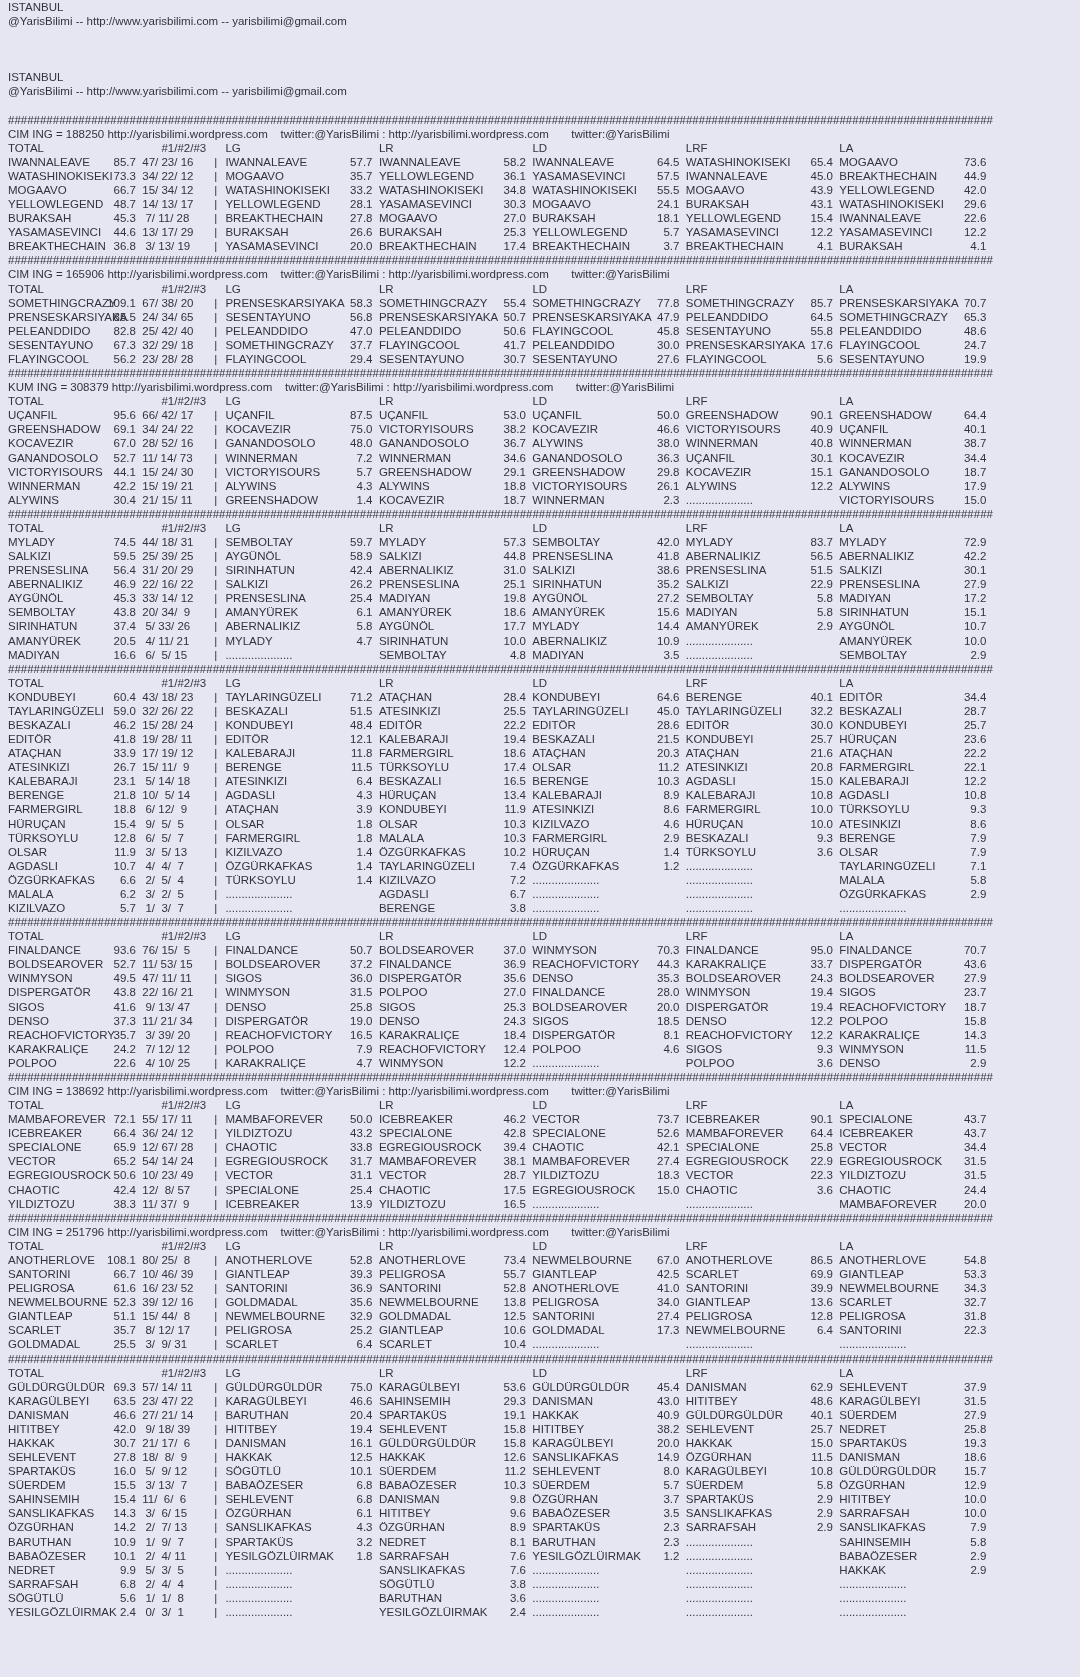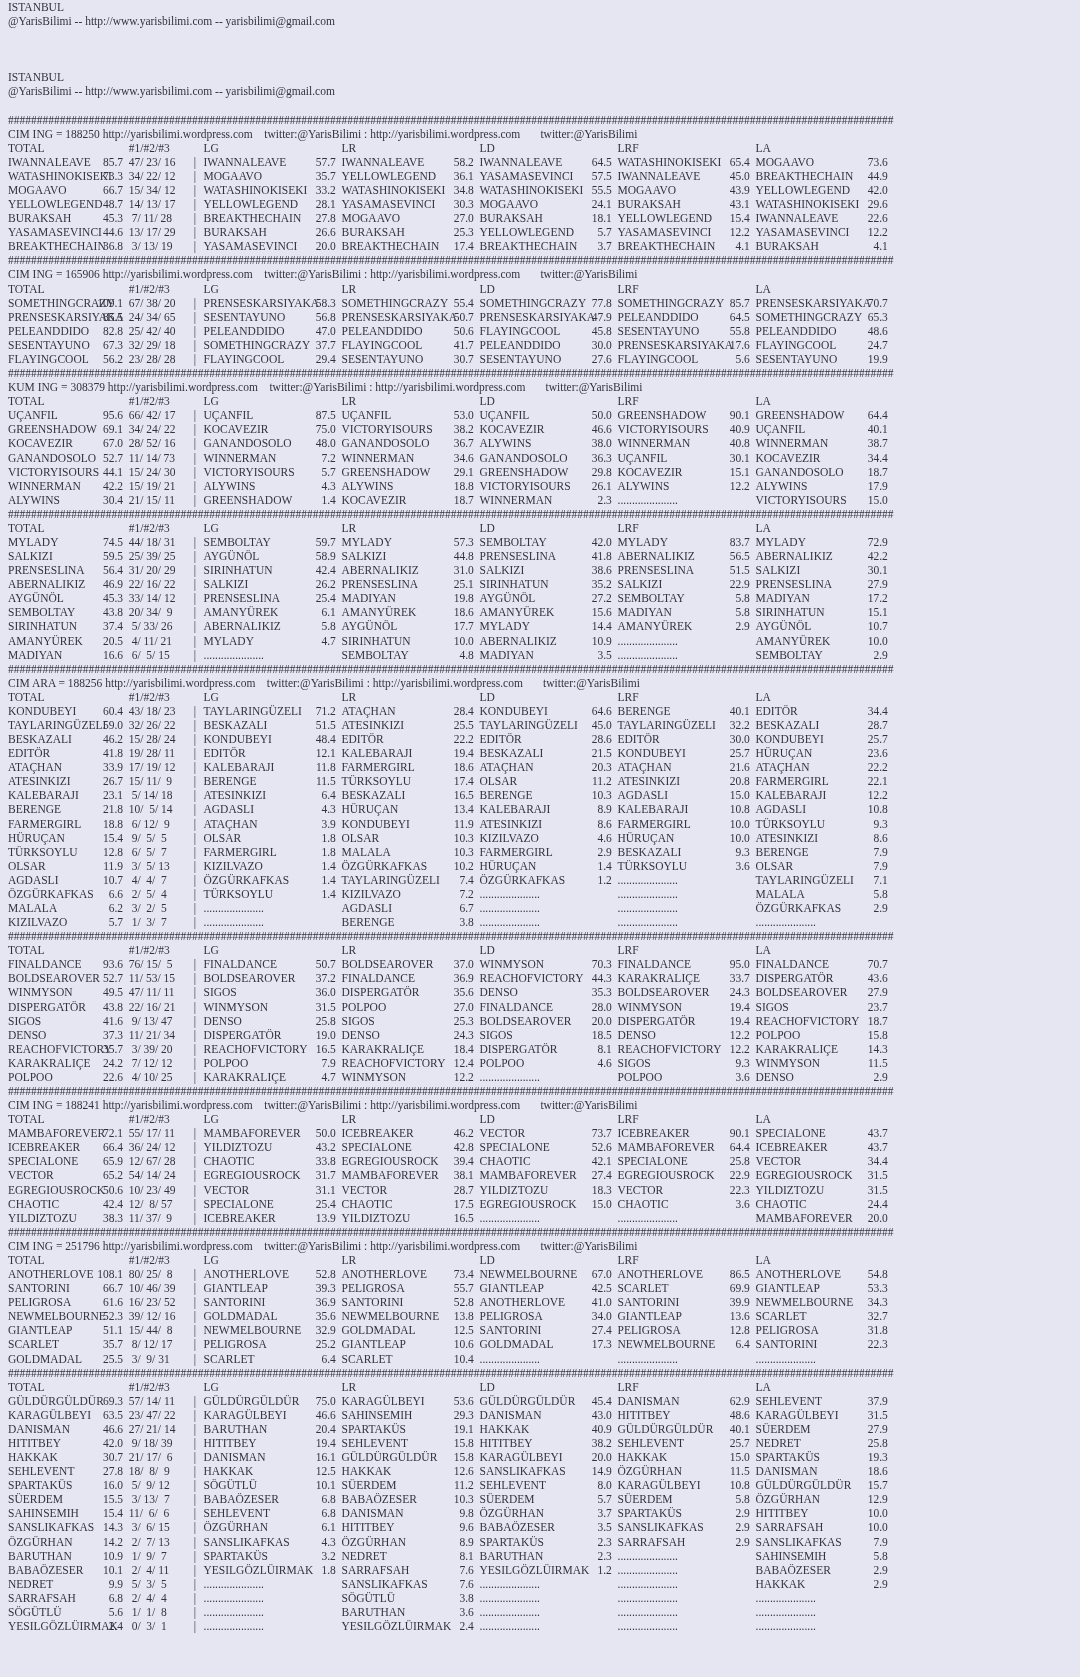--- a/index.html
+++ b/index.html
@@ -1,37 +1,37 @@
 <!DOCTYPE html>
 <html style="--bg: #e6e6f2; --fg: #33333f;"><head>
 <meta charset="utf-8">
 <style>
   :root { --bg:#e6e6f2; --fg:#33333f; }
   html,body{margin:0;padding:0;background:var(--bg);}
   .doc{
-    font-family:Liberation Serif, serif;
+    font-family:Liberation Sans, sans-serif;
     font-size:11.5px;
     color:var(--fg);
     width:1080px;height:1677px;
     padding-left:8px;
     box-sizing:border-box;
     overflow:hidden;
   }
   .line{
     height:14.09px;
     line-height:14.09px;
     white-space:pre;
     overflow:hidden;
   }
   .line span{display:inline-block;vertical-align:top;white-space:pre;}
   .ctn{width:15ch;}                 
   .cv {width:5ch;text-align:right;} 
   .cg {width:1ch;}
   .cp {width:10ch;}                 
-  .cp.ctr{text-align:left;}
+  .cp.ctr{text-align:right;}
   .cpipe{width:3ch;text-align:center;}
   .cgn{width:18ch;}                 
   .cc {width:24ch;}                 
 </style>
 </head>
 <body>
 
 <div class="doc">
   <div class="line">ISTANBUL</div>
   <div class="line">@YarisBilimi -- http://www.yarisbilimi.com -- yarisbilimi@gmail.com</div>
@@ -75,21 +75,20 @@
       <div class="line"><span class="ctn">MYLADY</span><span class="cv"> 74.5</span><span class="cg"></span><span class="cp">44/ 18/ 31</span><span class="cpipe">|</span><span class="cgn">SEMBOLTAY</span><span class="cv"> 59.7</span><span class="cg"></span><span class="cgn">MYLADY</span><span class="cv"> 57.3</span><span class="cg"></span><span class="cgn">SEMBOLTAY</span><span class="cv"> 42.0</span><span class="cg"></span><span class="cgn">MYLADY</span><span class="cv"> 83.7</span><span class="cg"></span><span class="cgn">MYLADY</span><span class="cv"> 72.9</span><span class="cg"></span></div>
       <div class="line"><span class="ctn">SALKIZI</span><span class="cv"> 59.5</span><span class="cg"></span><span class="cp">25/ 39/ 25</span><span class="cpipe">|</span><span class="cgn">AYGÜNÖL</span><span class="cv"> 58.9</span><span class="cg"></span><span class="cgn">SALKIZI</span><span class="cv"> 44.8</span><span class="cg"></span><span class="cgn">PRENSESLINA</span><span class="cv"> 41.8</span><span class="cg"></span><span class="cgn">ABERNALIKIZ</span><span class="cv"> 56.5</span><span class="cg"></span><span class="cgn">ABERNALIKIZ</span><span class="cv"> 42.2</span><span class="cg"></span></div>
       <div class="line"><span class="ctn">PRENSESLINA</span><span class="cv"> 56.4</span><span class="cg"></span><span class="cp">31/ 20/ 29</span><span class="cpipe">|</span><span class="cgn">SIRINHATUN</span><span class="cv"> 42.4</span><span class="cg"></span><span class="cgn">ABERNALIKIZ</span><span class="cv"> 31.0</span><span class="cg"></span><span class="cgn">SALKIZI</span><span class="cv"> 38.6</span><span class="cg"></span><span class="cgn">PRENSESLINA</span><span class="cv"> 51.5</span><span class="cg"></span><span class="cgn">SALKIZI</span><span class="cv"> 30.1</span><span class="cg"></span></div>
       <div class="line"><span class="ctn">ABERNALIKIZ</span><span class="cv"> 46.9</span><span class="cg"></span><span class="cp">22/ 16/ 22</span><span class="cpipe">|</span><span class="cgn">SALKIZI</span><span class="cv"> 26.2</span><span class="cg"></span><span class="cgn">PRENSESLINA</span><span class="cv"> 25.1</span><span class="cg"></span><span class="cgn">SIRINHATUN</span><span class="cv"> 35.2</span><span class="cg"></span><span class="cgn">SALKIZI</span><span class="cv"> 22.9</span><span class="cg"></span><span class="cgn">PRENSESLINA</span><span class="cv"> 27.9</span><span class="cg"></span></div>
       <div class="line"><span class="ctn">AYGÜNÖL</span><span class="cv"> 45.3</span><span class="cg"></span><span class="cp">33/ 14/ 12</span><span class="cpipe">|</span><span class="cgn">PRENSESLINA</span><span class="cv"> 25.4</span><span class="cg"></span><span class="cgn">MADIYAN</span><span class="cv"> 19.8</span><span class="cg"></span><span class="cgn">AYGÜNÖL</span><span class="cv"> 27.2</span><span class="cg"></span><span class="cgn">SEMBOLTAY</span><span class="cv">  5.8</span><span class="cg"></span><span class="cgn">MADIYAN</span><span class="cv"> 17.2</span><span class="cg"></span></div>
       <div class="line"><span class="ctn">SEMBOLTAY</span><span class="cv"> 43.8</span><span class="cg"></span><span class="cp">20/ 34/  9</span><span class="cpipe">|</span><span class="cgn">AMANYÜREK</span><span class="cv">  6.1</span><span class="cg"></span><span class="cgn">AMANYÜREK</span><span class="cv"> 18.6</span><span class="cg"></span><span class="cgn">AMANYÜREK</span><span class="cv"> 15.6</span><span class="cg"></span><span class="cgn">MADIYAN</span><span class="cv">  5.8</span><span class="cg"></span><span class="cgn">SIRINHATUN</span><span class="cv"> 15.1</span><span class="cg"></span></div>
       <div class="line"><span class="ctn">SIRINHATUN</span><span class="cv"> 37.4</span><span class="cg"></span><span class="cp"> 5/ 33/ 26</span><span class="cpipe">|</span><span class="cgn">ABERNALIKIZ</span><span class="cv">  5.8</span><span class="cg"></span><span class="cgn">AYGÜNÖL</span><span class="cv"> 17.7</span><span class="cg"></span><span class="cgn">MYLADY</span><span class="cv"> 14.4</span><span class="cg"></span><span class="cgn">AMANYÜREK</span><span class="cv">  2.9</span><span class="cg"></span><span class="cgn">AYGÜNÖL</span><span class="cv"> 10.7</span><span class="cg"></span></div>
       <div class="line"><span class="ctn">AMANYÜREK</span><span class="cv"> 20.5</span><span class="cg"></span><span class="cp"> 4/ 11/ 21</span><span class="cpipe">|</span><span class="cgn">MYLADY</span><span class="cv">  4.7</span><span class="cg"></span><span class="cgn">SIRINHATUN</span><span class="cv"> 10.0</span><span class="cg"></span><span class="cgn">ABERNALIKIZ</span><span class="cv"> 10.9</span><span class="cg"></span><span class="cc">.....................</span><span class="cgn">AMANYÜREK</span><span class="cv"> 10.0</span><span class="cg"></span></div>
       <div class="line"><span class="ctn">MADIYAN</span><span class="cv"> 16.6</span><span class="cg"></span><span class="cp"> 6/  5/ 15</span><span class="cpipe">|</span><span class="cc">.....................</span><span class="cgn">SEMBOLTAY</span><span class="cv">  4.8</span><span class="cg"></span><span class="cgn">MADIYAN</span><span class="cv">  3.5</span><span class="cg"></span><span class="cc">.....................</span><span class="cgn">SEMBOLTAY</span><span class="cv">  2.9</span><span class="cg"></span></div>
       <div class="line sep">##########################################################################################################################################################</div>
-      <div class="line">CIM ARA = 188256 http://yarisbilimi.wordpress.com    twitter:@YarisBilimi : http://yarisbilimi.wordpress.com       twitter:@YarisBilimi</div>
       <div class="line"><span class="ctn">TOTAL</span><span class="cv"></span><span class="cg"></span><span class="cp ctr">#1/#2/#3</span><span class="cpipe"></span><span class="cc">LG</span><span class="cc">LR</span><span class="cc">LD</span><span class="cc">LRF</span><span class="cc">LA</span></div>
       <div class="line"><span class="ctn">KONDUBEYI</span><span class="cv"> 60.4</span><span class="cg"></span><span class="cp">43/ 18/ 23</span><span class="cpipe">|</span><span class="cgn">TAYLARINGÜZELI</span><span class="cv"> 71.2</span><span class="cg"></span><span class="cgn">ATAÇHAN</span><span class="cv"> 28.4</span><span class="cg"></span><span class="cgn">KONDUBEYI</span><span class="cv"> 64.6</span><span class="cg"></span><span class="cgn">BERENGE</span><span class="cv"> 40.1</span><span class="cg"></span><span class="cgn">EDITÖR</span><span class="cv"> 34.4</span><span class="cg"></span></div>
       <div class="line"><span class="ctn">TAYLARINGÜZELI</span><span class="cv"> 59.0</span><span class="cg"></span><span class="cp">32/ 26/ 22</span><span class="cpipe">|</span><span class="cgn">BESKAZALI</span><span class="cv"> 51.5</span><span class="cg"></span><span class="cgn">ATESINKIZI</span><span class="cv"> 25.5</span><span class="cg"></span><span class="cgn">TAYLARINGÜZELI</span><span class="cv"> 45.0</span><span class="cg"></span><span class="cgn">TAYLARINGÜZELI</span><span class="cv"> 32.2</span><span class="cg"></span><span class="cgn">BESKAZALI</span><span class="cv"> 28.7</span><span class="cg"></span></div>
       <div class="line"><span class="ctn">BESKAZALI</span><span class="cv"> 46.2</span><span class="cg"></span><span class="cp">15/ 28/ 24</span><span class="cpipe">|</span><span class="cgn">KONDUBEYI</span><span class="cv"> 48.4</span><span class="cg"></span><span class="cgn">EDITÖR</span><span class="cv"> 22.2</span><span class="cg"></span><span class="cgn">EDITÖR</span><span class="cv"> 28.6</span><span class="cg"></span><span class="cgn">EDITÖR</span><span class="cv"> 30.0</span><span class="cg"></span><span class="cgn">KONDUBEYI</span><span class="cv"> 25.7</span><span class="cg"></span></div>
       <div class="line"><span class="ctn">EDITÖR</span><span class="cv"> 41.8</span><span class="cg"></span><span class="cp">19/ 28/ 11</span><span class="cpipe">|</span><span class="cgn">EDITÖR</span><span class="cv"> 12.1</span><span class="cg"></span><span class="cgn">KALEBARAJI</span><span class="cv"> 19.4</span><span class="cg"></span><span class="cgn">BESKAZALI</span><span class="cv"> 21.5</span><span class="cg"></span><span class="cgn">KONDUBEYI</span><span class="cv"> 25.7</span><span class="cg"></span><span class="cgn">HÜRUÇAN</span><span class="cv"> 23.6</span><span class="cg"></span></div>
       <div class="line"><span class="ctn">ATAÇHAN</span><span class="cv"> 33.9</span><span class="cg"></span><span class="cp">17/ 19/ 12</span><span class="cpipe">|</span><span class="cgn">KALEBARAJI</span><span class="cv"> 11.8</span><span class="cg"></span><span class="cgn">FARMERGIRL</span><span class="cv"> 18.6</span><span class="cg"></span><span class="cgn">ATAÇHAN</span><span class="cv"> 20.3</span><span class="cg"></span><span class="cgn">ATAÇHAN</span><span class="cv"> 21.6</span><span class="cg"></span><span class="cgn">ATAÇHAN</span><span class="cv"> 22.2</span><span class="cg"></span></div>
       <div class="line"><span class="ctn">ATESINKIZI</span><span class="cv"> 26.7</span><span class="cg"></span><span class="cp">15/ 11/  9</span><span class="cpipe">|</span><span class="cgn">BERENGE</span><span class="cv"> 11.5</span><span class="cg"></span><span class="cgn">TÜRKSOYLU</span><span class="cv"> 17.4</span><span class="cg"></span><span class="cgn">OLSAR</span><span class="cv"> 11.2</span><span class="cg"></span><span class="cgn">ATESINKIZI</span><span class="cv"> 20.8</span><span class="cg"></span><span class="cgn">FARMERGIRL</span><span class="cv"> 22.1</span><span class="cg"></span></div>
       <div class="line"><span class="ctn">KALEBARAJI</span><span class="cv"> 23.1</span><span class="cg"></span><span class="cp"> 5/ 14/ 18</span><span class="cpipe">|</span><span class="cgn">ATESINKIZI</span><span class="cv">  6.4</span><span class="cg"></span><span class="cgn">BESKAZALI</span><span class="cv"> 16.5</span><span class="cg"></span><span class="cgn">BERENGE</span><span class="cv"> 10.3</span><span class="cg"></span><span class="cgn">AGDASLI</span><span class="cv"> 15.0</span><span class="cg"></span><span class="cgn">KALEBARAJI</span><span class="cv"> 12.2</span><span class="cg"></span></div>
       <div class="line"><span class="ctn">BERENGE</span><span class="cv"> 21.8</span><span class="cg"></span><span class="cp">10/  5/ 14</span><span class="cpipe">|</span><span class="cgn">AGDASLI</span><span class="cv">  4.3</span><span class="cg"></span><span class="cgn">HÜRUÇAN</span><span class="cv"> 13.4</span><span class="cg"></span><span class="cgn">KALEBARAJI</span><span class="cv">  8.9</span><span class="cg"></span><span class="cgn">KALEBARAJI</span><span class="cv"> 10.8</span><span class="cg"></span><span class="cgn">AGDASLI</span><span class="cv"> 10.8</span><span class="cg"></span></div>
       <div class="line"><span class="ctn">FARMERGIRL</span><span class="cv"> 18.8</span><span class="cg"></span><span class="cp"> 6/ 12/  9</span><span class="cpipe">|</span><span class="cgn">ATAÇHAN</span><span class="cv">  3.9</span><span class="cg"></span><span class="cgn">KONDUBEYI</span><span class="cv"> 11.9</span><span class="cg"></span><span class="cgn">ATESINKIZI</span><span class="cv">  8.6</span><span class="cg"></span><span class="cgn">FARMERGIRL</span><span class="cv"> 10.0</span><span class="cg"></span><span class="cgn">TÜRKSOYLU</span><span class="cv">  9.3</span><span class="cg"></span></div>
@@ -105,21 +104,21 @@
       <div class="line"><span class="ctn">FINALDANCE</span><span class="cv"> 93.6</span><span class="cg"></span><span class="cp">76/ 15/  5</span><span class="cpipe">|</span><span class="cgn">FINALDANCE</span><span class="cv"> 50.7</span><span class="cg"></span><span class="cgn">BOLDSEAROVER</span><span class="cv"> 37.0</span><span class="cg"></span><span class="cgn">WINMYSON</span><span class="cv"> 70.3</span><span class="cg"></span><span class="cgn">FINALDANCE</span><span class="cv"> 95.0</span><span class="cg"></span><span class="cgn">FINALDANCE</span><span class="cv"> 70.7</span><span class="cg"></span></div>
       <div class="line"><span class="ctn">BOLDSEAROVER</span><span class="cv"> 52.7</span><span class="cg"></span><span class="cp">11/ 53/ 15</span><span class="cpipe">|</span><span class="cgn">BOLDSEAROVER</span><span class="cv"> 37.2</span><span class="cg"></span><span class="cgn">FINALDANCE</span><span class="cv"> 36.9</span><span class="cg"></span><span class="cgn">REACHOFVICTORY</span><span class="cv"> 44.3</span><span class="cg"></span><span class="cgn">KARAKRALIÇE</span><span class="cv"> 33.7</span><span class="cg"></span><span class="cgn">DISPERGATÖR</span><span class="cv"> 43.6</span><span class="cg"></span></div>
       <div class="line"><span class="ctn">WINMYSON</span><span class="cv"> 49.5</span><span class="cg"></span><span class="cp">47/ 11/ 11</span><span class="cpipe">|</span><span class="cgn">SIGOS</span><span class="cv"> 36.0</span><span class="cg"></span><span class="cgn">DISPERGATÖR</span><span class="cv"> 35.6</span><span class="cg"></span><span class="cgn">DENSO</span><span class="cv"> 35.3</span><span class="cg"></span><span class="cgn">BOLDSEAROVER</span><span class="cv"> 24.3</span><span class="cg"></span><span class="cgn">BOLDSEAROVER</span><span class="cv"> 27.9</span><span class="cg"></span></div>
       <div class="line"><span class="ctn">DISPERGATÖR</span><span class="cv"> 43.8</span><span class="cg"></span><span class="cp">22/ 16/ 21</span><span class="cpipe">|</span><span class="cgn">WINMYSON</span><span class="cv"> 31.5</span><span class="cg"></span><span class="cgn">POLPOO</span><span class="cv"> 27.0</span><span class="cg"></span><span class="cgn">FINALDANCE</span><span class="cv"> 28.0</span><span class="cg"></span><span class="cgn">WINMYSON</span><span class="cv"> 19.4</span><span class="cg"></span><span class="cgn">SIGOS</span><span class="cv"> 23.7</span><span class="cg"></span></div>
       <div class="line"><span class="ctn">SIGOS</span><span class="cv"> 41.6</span><span class="cg"></span><span class="cp"> 9/ 13/ 47</span><span class="cpipe">|</span><span class="cgn">DENSO</span><span class="cv"> 25.8</span><span class="cg"></span><span class="cgn">SIGOS</span><span class="cv"> 25.3</span><span class="cg"></span><span class="cgn">BOLDSEAROVER</span><span class="cv"> 20.0</span><span class="cg"></span><span class="cgn">DISPERGATÖR</span><span class="cv"> 19.4</span><span class="cg"></span><span class="cgn">REACHOFVICTORY</span><span class="cv"> 18.7</span><span class="cg"></span></div>
       <div class="line"><span class="ctn">DENSO</span><span class="cv"> 37.3</span><span class="cg"></span><span class="cp">11/ 21/ 34</span><span class="cpipe">|</span><span class="cgn">DISPERGATÖR</span><span class="cv"> 19.0</span><span class="cg"></span><span class="cgn">DENSO</span><span class="cv"> 24.3</span><span class="cg"></span><span class="cgn">SIGOS</span><span class="cv"> 18.5</span><span class="cg"></span><span class="cgn">DENSO</span><span class="cv"> 12.2</span><span class="cg"></span><span class="cgn">POLPOO</span><span class="cv"> 15.8</span><span class="cg"></span></div>
       <div class="line"><span class="ctn">REACHOFVICTORY</span><span class="cv"> 35.7</span><span class="cg"></span><span class="cp"> 3/ 39/ 20</span><span class="cpipe">|</span><span class="cgn">REACHOFVICTORY</span><span class="cv"> 16.5</span><span class="cg"></span><span class="cgn">KARAKRALIÇE</span><span class="cv"> 18.4</span><span class="cg"></span><span class="cgn">DISPERGATÖR</span><span class="cv">  8.1</span><span class="cg"></span><span class="cgn">REACHOFVICTORY</span><span class="cv"> 12.2</span><span class="cg"></span><span class="cgn">KARAKRALIÇE</span><span class="cv"> 14.3</span><span class="cg"></span></div>
       <div class="line"><span class="ctn">KARAKRALIÇE</span><span class="cv"> 24.2</span><span class="cg"></span><span class="cp"> 7/ 12/ 12</span><span class="cpipe">|</span><span class="cgn">POLPOO</span><span class="cv">  7.9</span><span class="cg"></span><span class="cgn">REACHOFVICTORY</span><span class="cv"> 12.4</span><span class="cg"></span><span class="cgn">POLPOO</span><span class="cv">  4.6</span><span class="cg"></span><span class="cgn">SIGOS</span><span class="cv">  9.3</span><span class="cg"></span><span class="cgn">WINMYSON</span><span class="cv"> 11.5</span><span class="cg"></span></div>
       <div class="line"><span class="ctn">POLPOO</span><span class="cv"> 22.6</span><span class="cg"></span><span class="cp"> 4/ 10/ 25</span><span class="cpipe">|</span><span class="cgn">KARAKRALIÇE</span><span class="cv">  4.7</span><span class="cg"></span><span class="cgn">WINMYSON</span><span class="cv"> 12.2</span><span class="cg"></span><span class="cc">.....................</span><span class="cgn">POLPOO</span><span class="cv">  3.6</span><span class="cg"></span><span class="cgn">DENSO</span><span class="cv">  2.9</span><span class="cg"></span></div>
       <div class="line sep">##########################################################################################################################################################</div>
-      <div class="line">CIM ING = 188241 http://yarisbilimi.wordpress.com    twitter:@YarisBilimi : http://yarisbilimi.wordpress.com       twitter:@YarisBilimi</div>
+      <div class="line">CIM ING = 138692 http://yarisbilimi.wordpress.com    twitter:@YarisBilimi : http://yarisbilimi.wordpress.com       twitter:@YarisBilimi</div>
       <div class="line"><span class="ctn">TOTAL</span><span class="cv"></span><span class="cg"></span><span class="cp ctr">#1/#2/#3</span><span class="cpipe"></span><span class="cc">LG</span><span class="cc">LR</span><span class="cc">LD</span><span class="cc">LRF</span><span class="cc">LA</span></div>
       <div class="line"><span class="ctn">MAMBAFOREVER</span><span class="cv"> 72.1</span><span class="cg"></span><span class="cp">55/ 17/ 11</span><span class="cpipe">|</span><span class="cgn">MAMBAFOREVER</span><span class="cv"> 50.0</span><span class="cg"></span><span class="cgn">ICEBREAKER</span><span class="cv"> 46.2</span><span class="cg"></span><span class="cgn">VECTOR</span><span class="cv"> 73.7</span><span class="cg"></span><span class="cgn">ICEBREAKER</span><span class="cv"> 90.1</span><span class="cg"></span><span class="cgn">SPECIALONE</span><span class="cv"> 43.7</span><span class="cg"></span></div>
       <div class="line"><span class="ctn">ICEBREAKER</span><span class="cv"> 66.4</span><span class="cg"></span><span class="cp">36/ 24/ 12</span><span class="cpipe">|</span><span class="cgn">YILDIZTOZU</span><span class="cv"> 43.2</span><span class="cg"></span><span class="cgn">SPECIALONE</span><span class="cv"> 42.8</span><span class="cg"></span><span class="cgn">SPECIALONE</span><span class="cv"> 52.6</span><span class="cg"></span><span class="cgn">MAMBAFOREVER</span><span class="cv"> 64.4</span><span class="cg"></span><span class="cgn">ICEBREAKER</span><span class="cv"> 43.7</span><span class="cg"></span></div>
       <div class="line"><span class="ctn">SPECIALONE</span><span class="cv"> 65.9</span><span class="cg"></span><span class="cp">12/ 67/ 28</span><span class="cpipe">|</span><span class="cgn">CHAOTIC</span><span class="cv"> 33.8</span><span class="cg"></span><span class="cgn">EGREGIOUSROCK</span><span class="cv"> 39.4</span><span class="cg"></span><span class="cgn">CHAOTIC</span><span class="cv"> 42.1</span><span class="cg"></span><span class="cgn">SPECIALONE</span><span class="cv"> 25.8</span><span class="cg"></span><span class="cgn">VECTOR</span><span class="cv"> 34.4</span><span class="cg"></span></div>
       <div class="line"><span class="ctn">VECTOR</span><span class="cv"> 65.2</span><span class="cg"></span><span class="cp">54/ 14/ 24</span><span class="cpipe">|</span><span class="cgn">EGREGIOUSROCK</span><span class="cv"> 31.7</span><span class="cg"></span><span class="cgn">MAMBAFOREVER</span><span class="cv"> 38.1</span><span class="cg"></span><span class="cgn">MAMBAFOREVER</span><span class="cv"> 27.4</span><span class="cg"></span><span class="cgn">EGREGIOUSROCK</span><span class="cv"> 22.9</span><span class="cg"></span><span class="cgn">EGREGIOUSROCK</span><span class="cv"> 31.5</span><span class="cg"></span></div>
       <div class="line"><span class="ctn">EGREGIOUSROCK</span><span class="cv"> 50.6</span><span class="cg"></span><span class="cp">10/ 23/ 49</span><span class="cpipe">|</span><span class="cgn">VECTOR</span><span class="cv"> 31.1</span><span class="cg"></span><span class="cgn">VECTOR</span><span class="cv"> 28.7</span><span class="cg"></span><span class="cgn">YILDIZTOZU</span><span class="cv"> 18.3</span><span class="cg"></span><span class="cgn">VECTOR</span><span class="cv"> 22.3</span><span class="cg"></span><span class="cgn">YILDIZTOZU</span><span class="cv"> 31.5</span><span class="cg"></span></div>
       <div class="line"><span class="ctn">CHAOTIC</span><span class="cv"> 42.4</span><span class="cg"></span><span class="cp">12/  8/ 57</span><span class="cpipe">|</span><span class="cgn">SPECIALONE</span><span class="cv"> 25.4</span><span class="cg"></span><span class="cgn">CHAOTIC</span><span class="cv"> 17.5</span><span class="cg"></span><span class="cgn">EGREGIOUSROCK</span><span class="cv"> 15.0</span><span class="cg"></span><span class="cgn">CHAOTIC</span><span class="cv">  3.6</span><span class="cg"></span><span class="cgn">CHAOTIC</span><span class="cv"> 24.4</span><span class="cg"></span></div>
       <div class="line"><span class="ctn">YILDIZTOZU</span><span class="cv"> 38.3</span><span class="cg"></span><span class="cp">11/ 37/  9</span><span class="cpipe">|</span><span class="cgn">ICEBREAKER</span><span class="cv"> 13.9</span><span class="cg"></span><span class="cgn">YILDIZTOZU</span><span class="cv"> 16.5</span><span class="cg"></span><span class="cc">.....................</span><span class="cc">.....................</span><span class="cgn">MAMBAFOREVER</span><span class="cv"> 20.0</span><span class="cg"></span></div>
       <div class="line sep">##########################################################################################################################################################</div>
       <div class="line">CIM ING = 251796 http://yarisbilimi.wordpress.com    twitter:@YarisBilimi : http://yarisbilimi.wordpress.com       twitter:@YarisBilimi</div>

